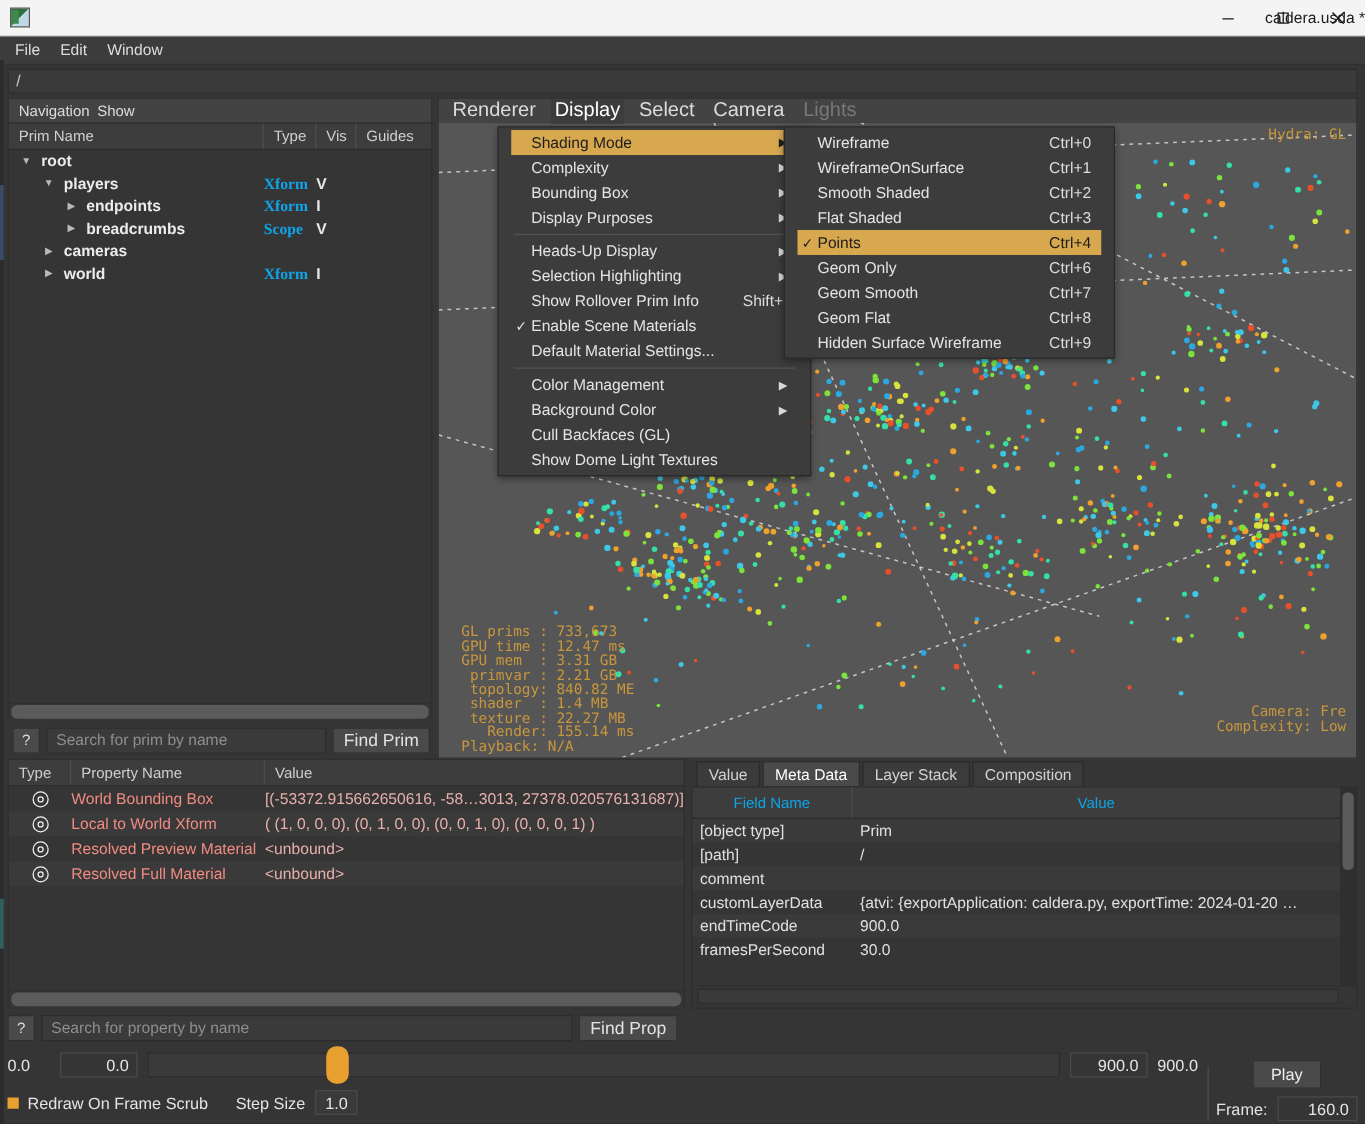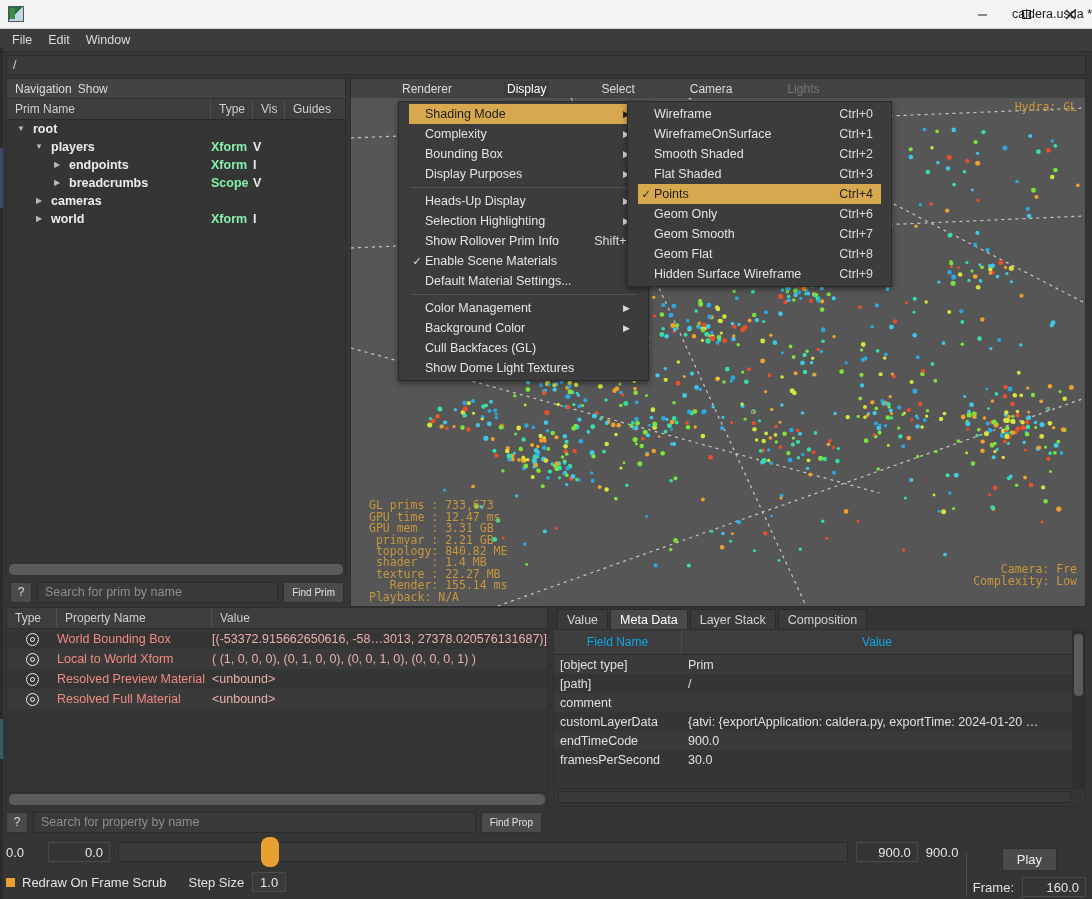--- a/index.html
+++ b/index.html
@@ -84,21 +84,21 @@
   .c-vis  { width:32px; flex:0 0 32px; }
   .c-gd   { width:60px; flex:0 0 60px; border-right:none !important; }
 
   .tree-body {
     flex: 1 1 auto; min-height:0; background:#353535;
     border:1px solid #2e2e2e; border-top:none; box-sizing:border-box;
     overflow:hidden; position:relative;
   }
   .trow { display:flex; height:18px; align-items:center; font-size:12.5px; }
   .trow .tn { flex:1 1 auto; display:flex; align-items:center; overflow:hidden; white-space:nowrap; }
-  .trow .tt { width:42px; flex:0 0 42px; font-weight:bold; color:#86efac; }
+  .trow .tt { width:42px; flex:0 0 42px; font-weight:bold; color:#0ea5e9;font-family:Liberation Serif, serif; }
   .trow .tv { width:32px; flex:0 0 32px; font-weight:bold; color:#e8e8e8; }
   .trow .tg { width:60px; flex:0 0 60px; }
   .arrow {
     width:12px; flex:0 0 12px; display:inline-block; text-align:center;
     color:#b9b9b9; font-size:8px; line-height:18px;
   }
   .tlabel { font-weight:bold; color:#ececec; }
 
   .hscroll-wrap { flex:0 0 14px; padding:1px 2px; box-sizing:border-box; background:#353535;
                   border-left:1px solid #2e2e2e; border-right:1px solid #2e2e2e; }
@@ -110,31 +110,31 @@
     display:flex; align-items:center; justify-content:center; color:#dcdcdc; font-size:12px;
     box-sizing:border-box;
   }
   .searchinput {
     flex:1 1 auto; height:21px; background:#3a3a3a; border:1px solid #2c2c2c;
     box-sizing:border-box; padding-left:7px; display:flex; align-items:center;
     color:#8e8e8e; font-size:12.5px;
   }
   .findbtn {
     height:21px; background:#4a4a4a; border:1px solid #2f2f2f; box-sizing:border-box;
-    padding: 0 8px; display:flex; align-items:center; color:#e2e2e2; font-size:10px;
+    padding: 0 8px; display:flex; align-items:center; color:#e2e2e2; font-size:14px;
   }
 
   
   .vpcol { flex:1 1 auto; display:flex; flex-direction:column; min-width:0; }
   .vp-toolbar {
     height:20px; flex:0 0 20px; background:#434343; display:flex; align-items:center;
     gap:9px; padding-left:8px; border:1px solid #2e2e2e; border-bottom:none; box-sizing:border-box;
     position: relative; z-index: 40;
   }
-  .vp-toolbar .vi { font-size:12px; color:#dcdcdc; padding: 1px 3px; margin-left: 40px; }
+  .vp-toolbar .vi { font-size:16px; color:#dcdcdc; padding: 1px 3px; }
   .vp-toolbar .vi.active { background:#3c3c3c; color:#ffffff; }
   .vp-toolbar .vi.disabled { color:#777777; }
 
   .viewport {
     flex:1 1 auto; position:relative; background:#565656; overflow:hidden;
     border:1px solid #2e2e2e; border-top:none; box-sizing:border-box;
   }
   .hud {
     position:absolute; color:#c8973d; font-family:"DejaVu Sans Mono", monospace;
     font-size:11.5px; line-height:11.4px; white-space:pre; letter-spacing:0px;

